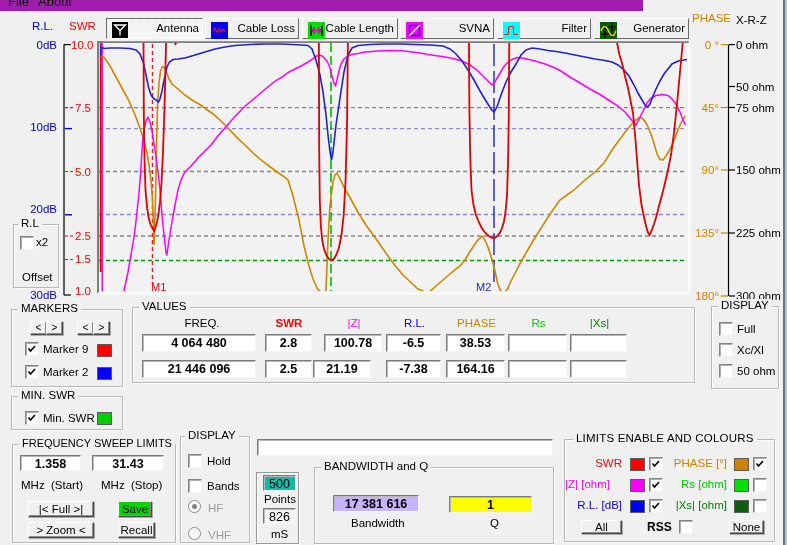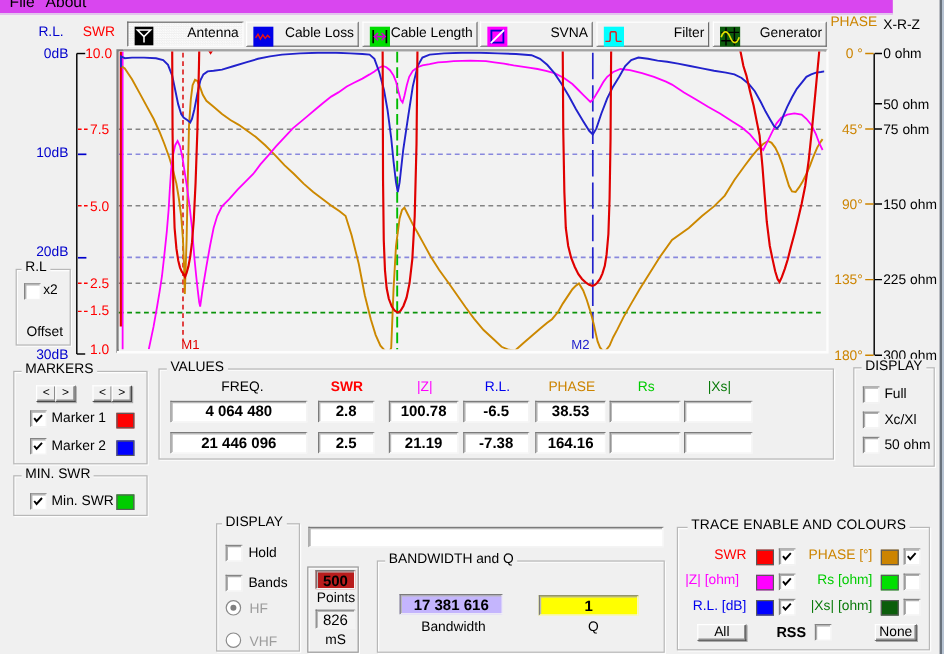--- a/index.html
+++ b/index.html
@@ -15,21 +15,21 @@
 .sw{position:absolute;width:13px;height:11px;border:1px solid #5a5a5a}
 .rad{position:absolute;width:11px;height:11px;border-radius:50%;background:#fff;border:1px solid #8a8a8a}
 .tbb{position:absolute;background:#f0f0f0;border:1px solid #fff;border-right-color:#6a6a6a;border-bottom-color:#6a6a6a;height:19px}
 .tbb .tx{position:absolute;right:3px;top:3px;font-size:11.5px}
 .tbb svg{position:absolute;left:5px;top:3px}
 .gry{color:#9c9c9c}
 </style></head>
 <body>
 <div id="win">
 
-<div class="ab" style="left:0;top:0;width:744px;height:11px;background:#d946ef;border-bottom:1px solid #e2e6ec;overflow:hidden">
+<div class="ab" style="left:0;top:0;width:643px;height:11px;background:#a21caf;border-bottom:1px solid #e2e6ec;overflow:hidden">
  <div class="ab" style="left:8px;top:-6px;font-size:13px">File</div>
  <div class="ab" style="left:38px;top:-6px;font-size:13px">About</div>
 </div>
 
 <svg class="ab" style="left:0;top:0" width="787" height="310" viewBox="0 0 787 310">
  <defs>
         <clipPath id="cc">
           <rect x="99" y="43" width="588" height="248"></rect>
         </clipPath>
       </defs>
@@ -189,58 +189,69 @@
 
 <div class="gb" style="left:11px;top:309px;width:110px;height:76px">
  <div class="gl">MARKERS</div>
  <div class="btn" style="left:18px;top:11px;width:15px;height:12px;font-size:10px;line-height:12px">&lt;</div>
  <div class="btn" style="left:34px;top:11px;width:15px;height:12px;font-size:10px;line-height:12px">&gt;</div>
  <div class="btn" style="left:65px;top:11px;width:15px;height:12px;font-size:10px;line-height:12px">&lt;</div>
  <div class="btn" style="left:81px;top:11px;width:15px;height:12px;font-size:10px;line-height:12px">&gt;</div>
  <div class="cb" style="left:13px;top:32px"><svg width="12" height="12">
           <path d="M2.5,5.5 L4.5,8 L9,3" stroke="#000" stroke-width="1.6" fill="none"></path>
         </svg></div>
- <div class="ab" style="left:31px;top:33px">Marker 1</div>
+ <div class="ab" style="left:31px;top:33px">Marker 9</div>
  <div class="sw" style="left:85px;top:34px;background:#ff0000"></div>
  <div class="cb" style="left:13px;top:55px"><svg width="12" height="12">
           <path d="M2.5,5.5 L4.5,8 L9,3" stroke="#000" stroke-width="1.6" fill="none"></path>
         </svg></div>
  <div class="ab" style="left:31px;top:56px">Marker 2</div>
  <div class="sw" style="left:85px;top:57px;background:#0000ff"></div>
 </div>
 
 <div class="gb" style="left:11px;top:396px;width:110px;height:32px">
  <div class="gl">MIN. SWR</div>
  <div class="cb" style="left:13px;top:14px"><svg width="12" height="12">
           <path d="M2.5,5.5 L4.5,8 L9,3" stroke="#000" stroke-width="1.6" fill="none"></path>
         </svg></div>
  <div class="ab" style="left:31px;top:15px">Min. SWR</div>
  <div class="sw" style="left:85px;top:15px;background:#00cc00"></div>
 </div>
 
+<div class="gb" style="left:12px;top:444px;width:162px;height:97px">
+ <div class="gl" style="font-size:11px">FREQUENCY SWEEP LIMITS</div>
+ <div class="fld" style="left:7px;top:10px;width:59px;height:14px">1.358</div>
+ <div class="fld" style="left:79px;top:10px;width:70px;height:14px">31.43</div>
+ <div class="ab" style="left:8px;top:34px">MHz&nbsp; (Start)</div>
+ <div class="ab" style="left:88px;top:34px">MHz&nbsp; (Stop)</div>
+ <div class="btn" style="left:15px;top:56px;width:64px;height:14px;line-height:14px">|&lt; Full &gt;|</div>
+ <div class="btn" style="left:105px;top:56px;width:32px;height:14px;line-height:14px;background:#00d400">Save</div>
+ <div class="btn" style="left:15px;top:77px;width:64px;height:14px;line-height:14px">&gt; Zoom &lt;</div>
+ <div class="btn" style="left:105px;top:77px;width:35px;height:14px;line-height:14px">Recall</div>
+</div>
 
 <div class="gb" style="left:132px;top:307px;width:561px;height:74px">
  <div class="gl">VALUES</div>
  <div class="ab" style="left:49px;top:9px;width:40px;text-align:center">FREQ.</div>
  <div class="ab" style="left:133px;top:9px;width:46px;text-align:center;color:#ff0000;font-weight:bold">SWR</div>
  <div class="ab" style="left:192px;top:9px;width:58px;text-align:center;color:#ff00ff">|Z|</div>
  <div class="ab" style="left:254px;top:9px;width:55px;text-align:center;color:#0000ee">R.L.</div>
  <div class="ab" style="left:314px;top:9px;width:59px;text-align:center;color:#cc8400">PHASE</div>
  <div class="ab" style="left:376px;top:9px;width:59px;text-align:center;color:#00cc00">Rs</div>
  <div class="ab" style="left:438px;top:9px;width:57px;text-align:center;color:#0a7a0a">|Xs|</div>
  <div class="fld" style="left:9px;top:26px;width:112px;height:16px">4 064 480</div>
  <div class="fld" style="left:132px;top:26px;width:45px;height:16px">2.8</div>
  <div class="fld" style="left:191px;top:26px;width:56px;height:16px">100.78</div>
  <div class="fld" style="left:253px;top:26px;width:53px;height:16px">-6.5</div>
  <div class="fld" style="left:313px;top:26px;width:57px;height:16px">38.53</div>
  <div class="fld" style="left:375px;top:26px;width:57px;height:16px"></div>
  <div class="fld" style="left:437px;top:26px;width:55px;height:16px"></div>
  <div class="fld" style="left:9px;top:52px;width:112px;height:16px">21 446 096</div>
  <div class="fld" style="left:132px;top:52px;width:45px;height:16px">2.5</div>
- <div class="fld" style="left:191px;top:52px;width:56px;height:16px">21.19</div>
+ <div class="fld" style="left:180px;top:52px;width:56px;height:16px">21.19</div>
  <div class="fld" style="left:253px;top:52px;width:53px;height:16px">-7.38</div>
  <div class="fld" style="left:313px;top:52px;width:57px;height:16px">164.16</div>
  <div class="fld" style="left:375px;top:52px;width:57px;height:16px"></div>
  <div class="fld" style="left:437px;top:52px;width:55px;height:16px"></div>
 </div>
 
 
 <div class="gb" style="left:180px;top:436px;width:68px;height:105px">
  <div class="gl" style="left:4px">DISPLAY</div>
  <div class="cb" style="left:7px;top:17px"></div>
@@ -251,21 +262,21 @@
         <div class="ab" style="left:3px;top:3px;width:5px;height:5px;border-radius:50%;background:#808080"></div>
       </div>
  <div class="ab gry" style="left:27px;top:65px">HF</div>
  <div class="rad" style="left:7px;top:90px"></div>
  <div class="ab gry" style="left:27px;top:92px">VHF</div>
 </div>
 
 <div class="fld" style="left:257px;top:439px;width:294px;height:15px"></div>
 
 <div class="gb" style="left:256px;top:472px;width:41px;height:70px;border-color:#9a9a9a">
- <div class="fld" style="left:6px;top:2px;width:31px;height:14px;background:#b91c1c;font-weight:bold">500</div>
+ <div class="fld" style="left:6px;top:2px;width:31px;height:14px;background:#14b8a6;font-weight:normal">500</div>
  <div class="ab" style="left:7px;top:20px">Points</div>
  <div class="fld" style="left:6px;top:35px;width:31px;height:14px;background:#f4f4f4;font-weight:normal">826</div>
  <div class="ab" style="left:14px;top:55px">mS</div>
 </div>
 
 <div class="gb" style="left:314px;top:467px;width:238px;height:75px">
  <div class="gl">BANDWIDTH and Q</div>
  <div class="fld" style="left:18px;top:27px;width:84px;height:15px;background:#c4b5fd">17 381 616</div>
  <div class="ab" style="left:36px;top:49px">Bandwidth</div>
  <div class="fld" style="left:134px;top:28px;width:81px;height:15px;background:#ffff00">1</div>
@@ -276,32 +287,32 @@
  <div class="gl">DISPLAY</div>
  <div class="cb" style="left:7px;top:15px"></div>
  <div class="ab" style="left:25px;top:16px">Full</div>
  <div class="cb" style="left:7px;top:36px"></div>
  <div class="ab" style="left:25px;top:37px">Xc/Xl</div>
  <div class="cb" style="left:7px;top:57px"></div>
  <div class="ab" style="left:25px;top:58px">50 ohm</div>
 </div>
 
 <div class="gb" style="left:564px;top:439px;width:209px;height:101px">
- <div class="gl" style="left:8px;letter-spacing:0.2px">TRACE ENABLE AND COLOURS</div>
+ <div class="gl" style="left:8px;letter-spacing:0.2px">LIMITS ENABLE AND COLOURS</div>
  <div class="ab" style="left:0;top:17px;width:57px;text-align:right;color:#ff0000">SWR</div>
  <div class="sw" style="left:65px;top:18px;background:#ff0000"></div>
  <div class="cb" style="left:84px;top:17px"><svg width="12" height="12">
           <path d="M2.5,5.5 L4.5,8 L9,3" stroke="#000" stroke-width="1.6" fill="none"></path>
         </svg></div>
  <div class="ab" style="left:105px;top:17px;width:57px;text-align:right;color:#cc8400">PHASE [°]</div>
  <div class="sw" style="left:169px;top:18px;background:#cc8400"></div>
  <div class="cb" style="left:188px;top:17px"><svg width="12" height="12">
           <path d="M2.5,5.5 L4.5,8 L9,3" stroke="#000" stroke-width="1.6" fill="none"></path>
         </svg></div>
- <div class="ab" style="left:0;top:38px;width:57px;text-align:center;color:#ff00ff">|Z| [ohm]</div>
+ <div class="ab" style="left:0;top:38px;width:57px;text-align:left;color:#ff00ff">|Z| [ohm]</div>
  <div class="sw" style="left:65px;top:39px;background:#ff00ff"></div>
  <div class="cb" style="left:84px;top:38px"><svg width="12" height="12">
           <path d="M2.5,5.5 L4.5,8 L9,3" stroke="#000" stroke-width="1.6" fill="none"></path>
         </svg></div>
  <div class="ab" style="left:105px;top:38px;width:57px;text-align:right;color:#00cc00">Rs [ohm]</div>
  <div class="sw" style="left:169px;top:39px;background:#00e000"></div>
  <div class="cb" style="left:188px;top:38px"></div>
  <div class="ab" style="left:0;top:59px;width:57px;text-align:right;color:#0000ee">R.L. [dB]</div>
  <div class="sw" style="left:65px;top:60px;background:#0000ff"></div>
  <div class="cb" style="left:84px;top:59px"><svg width="12" height="12">

